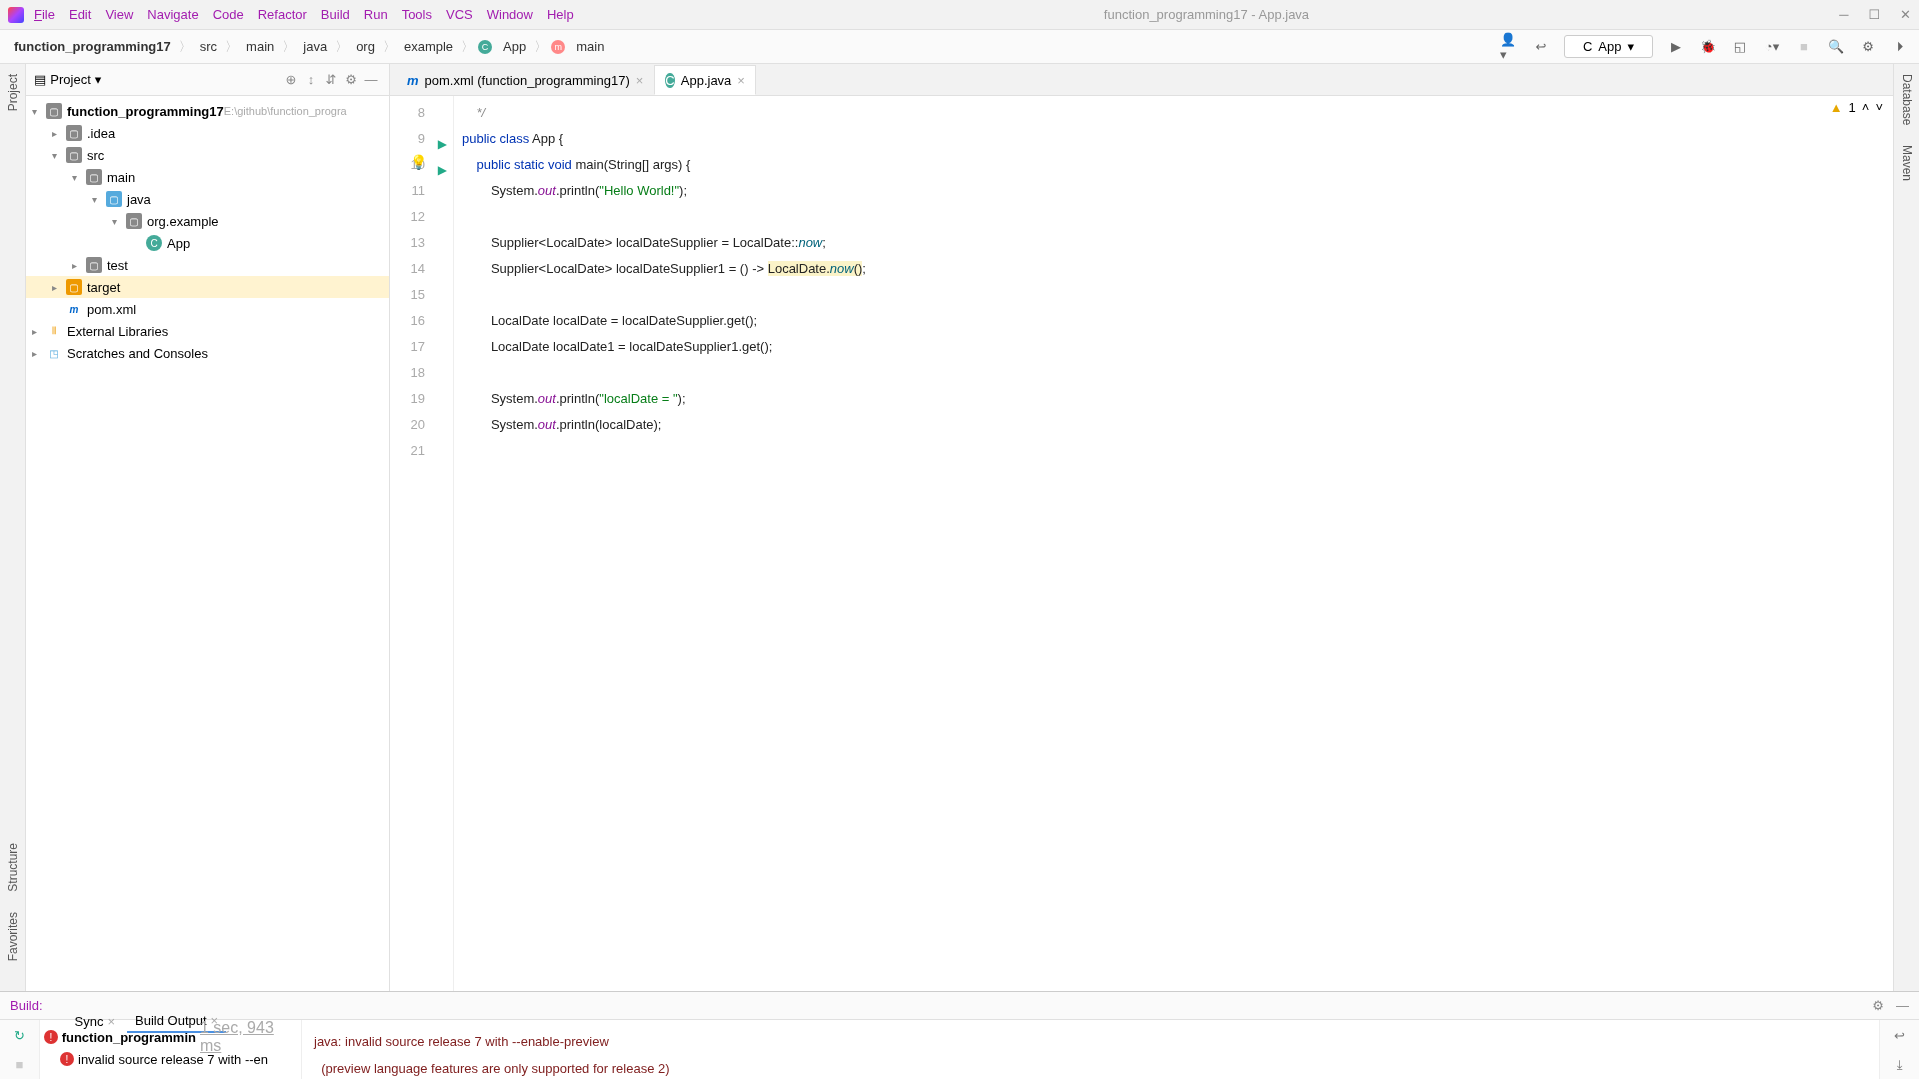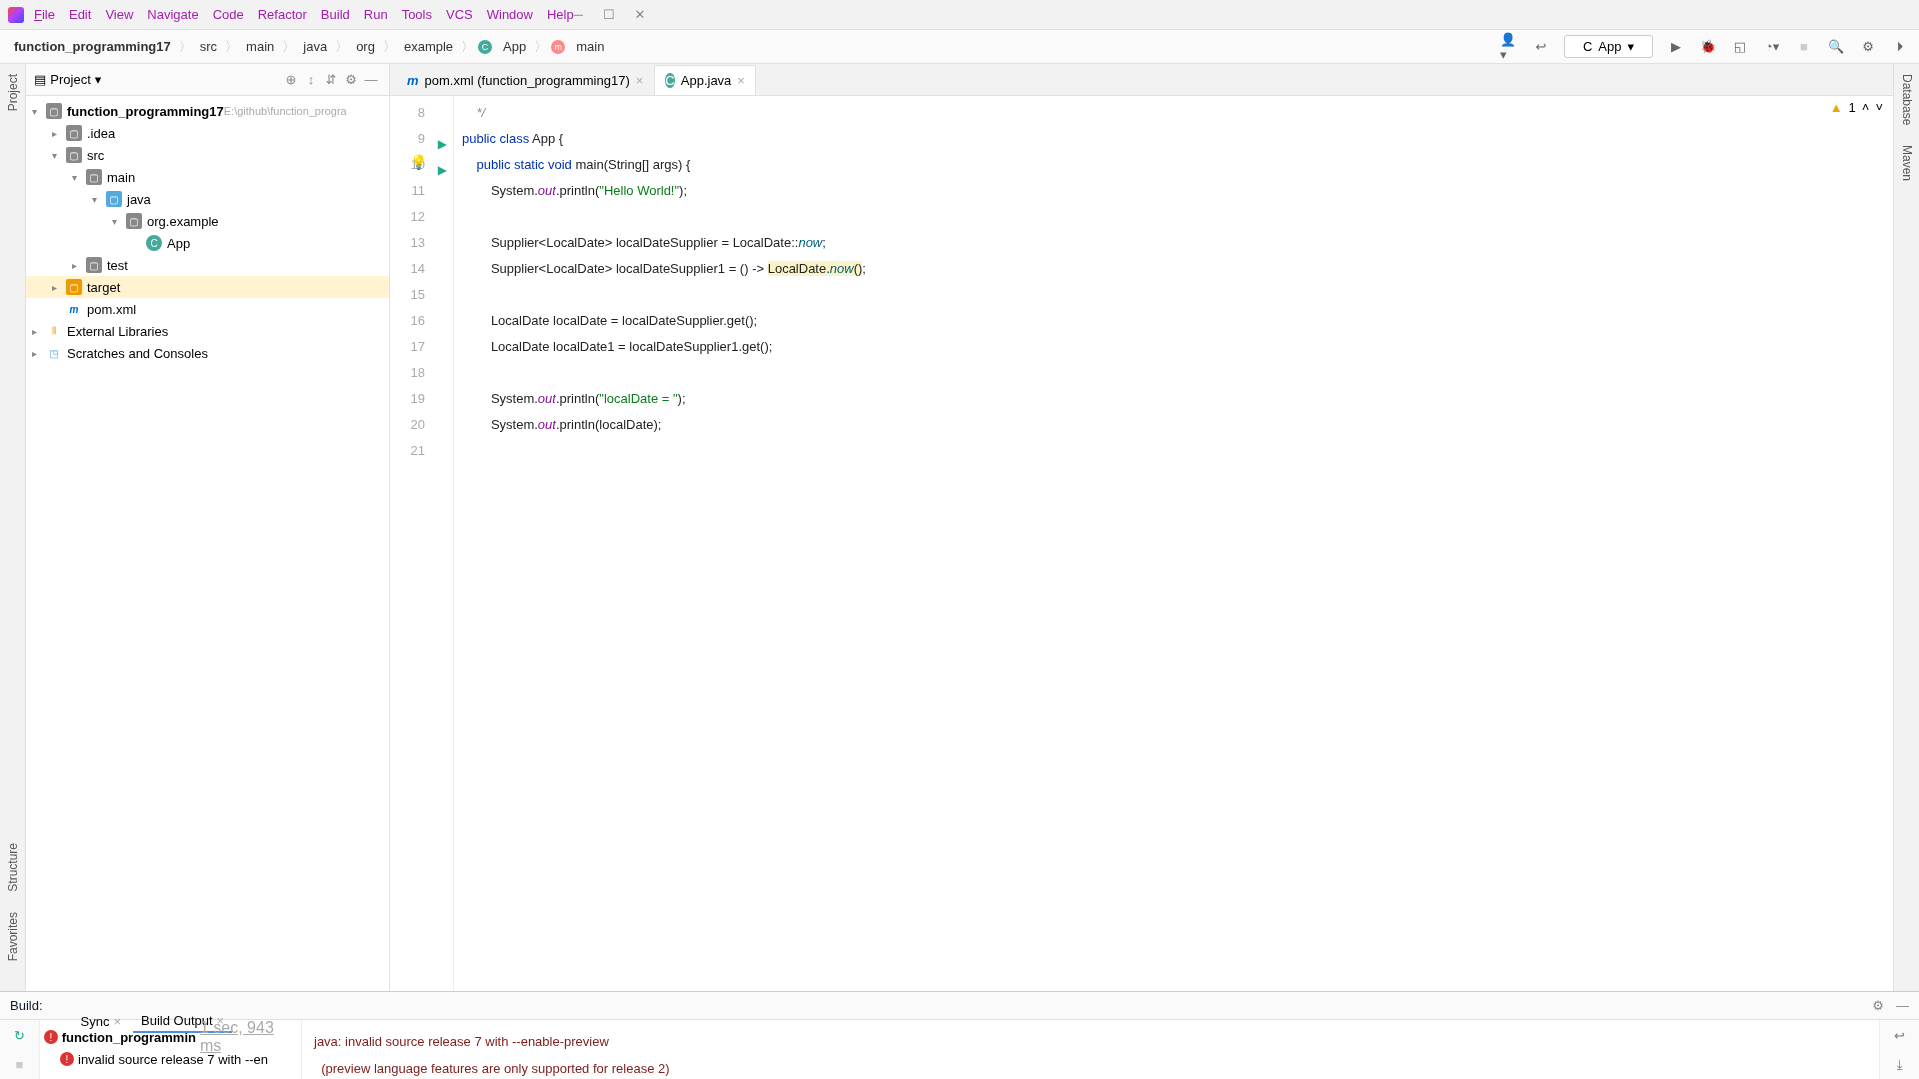--- a/index.html
+++ b/index.html
@@ -56,21 +56,21 @@
 .str { color: #067d17; }
 .fld { color: #871094; font-style: italic; }
 .mth { color: #00627a; font-style: italic; }
 .cmt { color: #8c8c8c; font-style: italic; }
 .hl { background: #fbf3c8; }
 .inspector { position: absolute; top: 4px; right: 10px; display: flex; align-items: center; gap: 6px; }
 .warn-tri { color: #e6a700; }
 .bulb { position: absolute; left: 20px; top: 58px; color: #e6a700; font-size: 14px; }
 .build-panel { height: 254px; border-top: 1px solid #ccc; background: #fff; display: flex; flex-direction: column; }
 .build-tabs { height: 28px; display: flex; align-items: center; padding: 0 10px; background: #fafafa; border-bottom: 1px solid #e0e0e0; }
-.build-tabs .blabel { margin-right: 30px; color: #0f172a; }
+.build-tabs .blabel { margin-right: 24px; color: #a21caf; }
 .build-tabs .btab { margin-right: 4px; padding: 3px 8px; cursor: pointer; display: flex; align-items: center; gap: 4px; margin-top: 32px; }
 .build-tabs .btab.active { border-bottom: 2px solid #4a90e2; }
 .build-tabs .btab .x { color: #aaa; }
 .build-tabs .spacer { flex: 1; }
 .build-body { flex: 1; display: flex; }
 .build-left { width: 40px; background: #fafafa; border-right: 1px solid #eee; display: flex; flex-direction: column; align-items: center; padding-top: 8px; gap: 14px; color: #777; }
 .build-tree { width: 262px; border-right: 1px solid #eee; padding: 6px 4px; font-size: 12px; }
 .build-tree .brow { display: flex; align-items: center; height: 22px; gap: 4px; }
 .build-tree .err { width: 14px; height: 14px; background: #d33; color: #fff; border-radius: 50%; font-size: 10px; display: inline-flex; align-items: center; justify-content: center; }
 .build-tree .dim { color: #aaa; font-size: 16px; text-decoration: underline; }
@@ -89,20 +89,21 @@
     <span>Navigate</span>
     <span>Code</span>
     <span>Refactor</span>
     <span>Build</span>
     <span>Run</span>
     <span>Tools</span>
     <span>VCS</span>
     <span>Window</span>
     <span>Help</span>
   </div>
+  <div class="title">function_programming17 - App.java</div>
   <div class="winbtns">
     <span>─</span>
     <span>☐</span>
     <span>✕</span>
   </div>
 </div>
 
 <div class="navbar">
   <div class="breadcrumb">
     <span class="crumb" style="font-weight:600">function_programming17</span>

